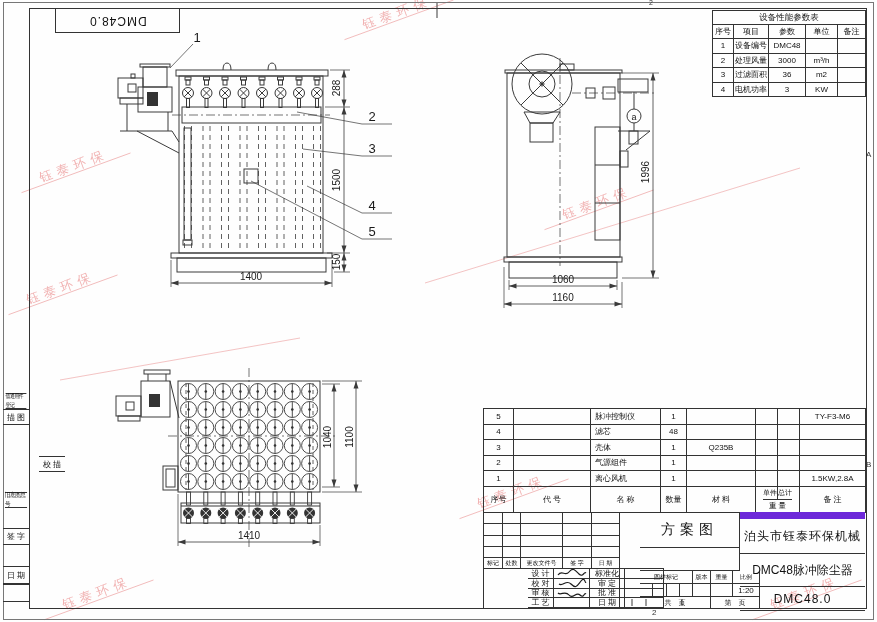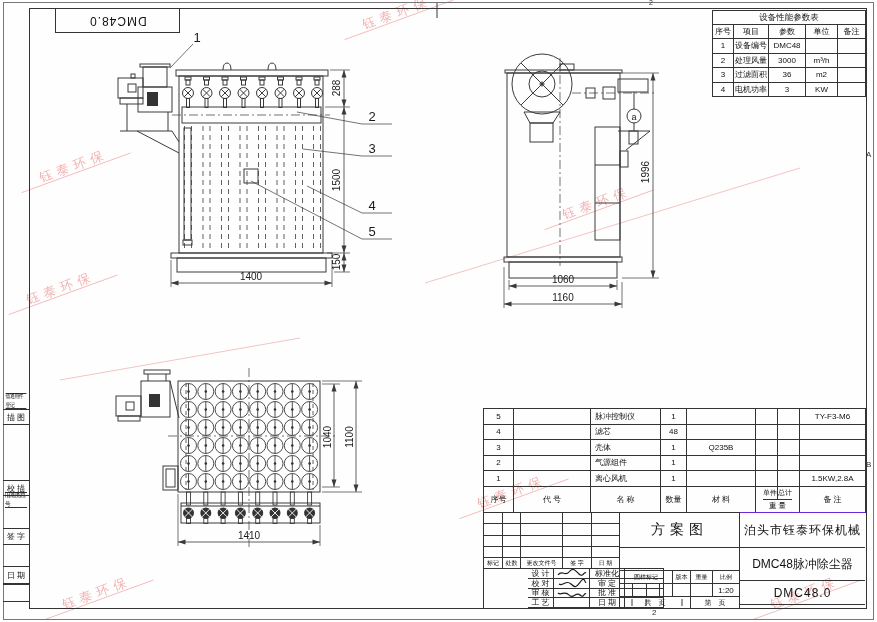--- a/index.html
+++ b/index.html
@@ -328,21 +328,21 @@
   <div class="zone" style="left:652px;top:608px;">2</div>
   <div class="zone" style="left:866px;top:150px;">A</div>
   <div class="zone" style="left:866px;top:460px;">B</div>
 
   <div class="abs stamp">
     <span>DMC48.0</span>
   </div>
 
   <div class="mlabel t6" style="top:393px;height:14px;">借通用件登记</div>
   <div class="mlabel" style="top:409px;height:14px;">描 图</div>
-  <div class="mlabel" style="top:480px;height:14px;">校 描</div>
+  <div class="mlabel" style="top:456px;height:14px;margin-left:36px;">校 描</div>
   <div class="mlabel t65" style="top:492px;height:14px;">旧底图总号</div>
   <div class="mlabel" style="top:528px;height:15px;">签 字</div>
   <div class="mlabel" style="top:566px;height:17px;">日 期</div>
   <div class="mlabel" style="top:583px;height:17px;"></div>
 
   <div class="grid" style="left:712px;top:10px;width:153px;height:86px;grid-template-columns:21px 35px 37px 32px 28px;grid-template-rows:14px 14px 14.5px 14.5px 14.5px 14.5px;">
     <div class="c" style="grid-column:1/6;font-size:8.5px;">设备性能参数表</div>
     <div class="c">序号</div>
     <div class="c">项目</div>
     <div class="c">参数</div>
@@ -484,21 +484,21 @@
         </svg>
       </div>
     <div class="c">批 准</div>
     <div class="c"></div>
     <div class="c">工 艺</div>
     <div class="c"></div>
     <div class="c">日 期</div>
     <div class="c"></div>
   </div>
 
-  <div class="abs" style="left:619px;top:512px;width:121px;height:95px;border-left:1px solid #333;border-top:1px solid #333;box-sizing:border-box;">
+  <div class="abs" style="left:619px;top:512px;width:121px;height:95px;border-left:1px solid #333;border-top:1px solid #333;box-sizing:border-box;padding-left:20px;">
     <div class="c big" style="height:34px;border-right:1px solid #333;">方案图</div>
     <div class="c" style="height:22px;border-right:1px solid #333;"></div>
     <div style="display:grid;grid-template-columns:53px 18px 22px 27px;grid-template-rows:13px 13px 12px;height:38px;">
       <div class="c" style="font-size:6px;">图样标记</div>
       <div class="c" style="font-size:6px;">版本</div>
       <div class="c" style="font-size:6px;">重量</div>
       <div class="c" style="font-size:6px;">比例</div>
       <div class="nb" style="display:flex;">
         <div class="c" style="flex:1;"></div>
           <div class="c" style="flex:1;"></div>
@@ -506,20 +506,20 @@
           <div class="c" style="flex:1;"></div>
       </div>
       <div class="c"></div>
       <div class="c"></div>
       <div class="c">1:20</div>
       <div class="c" style="grid-column:1/3;font-size:7px;">共　页</div>
       <div class="c" style="grid-column:3/5;font-size:7px;">第　页</div>
     </div>
   </div>
 
-  <div class="abs" style="left:740px;top:512px;width:125px;height:95px;border-top:1px solid #6d28d9;box-sizing:border-box;">
+  <div class="abs" style="left:740px;top:512px;width:125px;height:95px;border-top:7px solid #6d28d9;box-sizing:border-box;">
     <div class="c company" style="height:34px;border-right:none;">泊头市钰泰环保机械</div>
     <div class="c product" style="height:32px;border-right:none;">DMC48脉冲除尘器</div>
     <div class="c model" style="height:23px;border-right:none;">DMC48.0</div>
     <div class="c" style="height:6px;border-right:none;border-bottom:none;"></div>
   </div>
 
 </div>
 
 </body></html>

